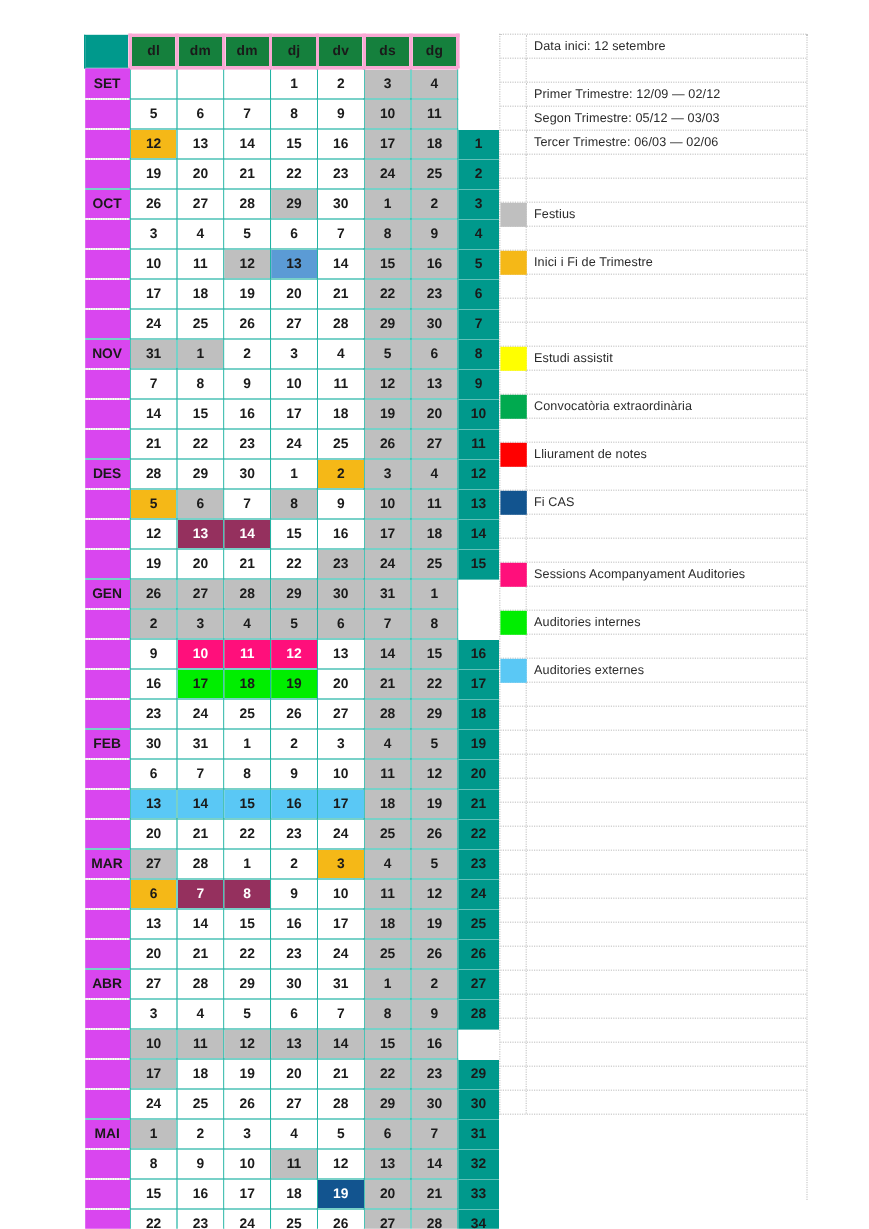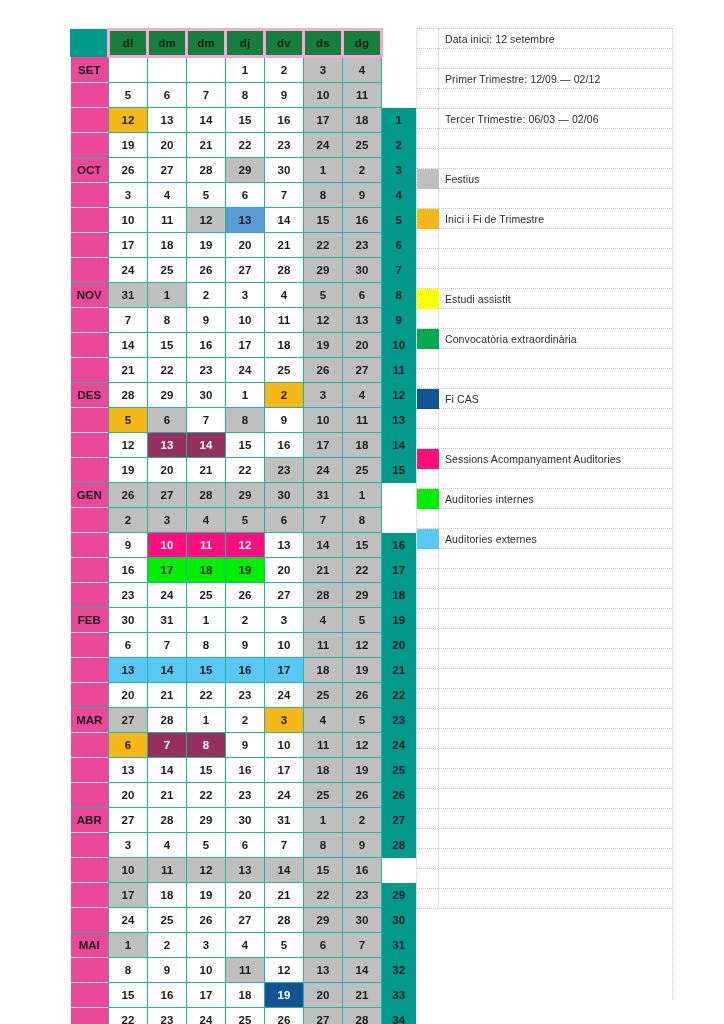--- a/index.html
+++ b/index.html
@@ -43,21 +43,21 @@
     color:#ffffff;
     border:3px solid #f9a8d4;
     font-size:11.5px;
     letter-spacing:.2px;
   }
   th.hd-blank{background:#00998C;border:1px solid #00998C;}
   th.hd-wk{background:#ffffff;border:none;}
 
   
   td.mon{
-    background:#ec4899;
+    background:#d946ef;
     border:none;
     border-bottom:1px dotted #cfcfcf;
     font-weight:normal;
     font-size:11.5px;
     color:#1a1a1a;
   }
   td.mon.newmonth{
     border-top:1.5px solid #21b3a4;
   }
 
@@ -610,20 +610,21 @@
     <div class="frow">
       <div class="fc1"></div>
       <div class="fc2"></div>
     </div>
     <div class="lrow">
       <div class="swatch-col"></div>
       <div class="ltext">Primer Trimestre: 12/09 — 02/12</div>
     </div>
     <div class="lrow">
       <div class="swatch-col"></div>
+      <div class="ltext">Segon Trimestre:  05/12 — 03/03</div>
     </div>
     <div class="lrow">
       <div class="swatch-col"></div>
       <div class="ltext">Tercer Trimestre:  06/03 — 02/06</div>
     </div>
     <div class="frow">
       <div class="fc1"></div>
       <div class="fc2"></div>
     </div>
     <div class="frow">
@@ -671,20 +672,26 @@
     <div class="lrow">
       <div class="swatch-col">
         <span class="sw" style="background: rgb(0, 170, 79);"></span>
       </div>
       <div class="ltext">Convocatòria extraordinària</div>
     </div>
     <div class="frow">
       <div class="fc1"></div>
       <div class="fc2"></div>
     </div>
+    <div class="lrow">
+      <div class="swatch-col">
+        <span class="sw" style="background: rgb(255, 0, 0);"></span>
+      </div>
+      <div class="ltext">Lliurament de notes</div>
+    </div>
     <div class="frow">
       <div class="fc1"></div>
       <div class="fc2"></div>
     </div>
     <div class="lrow">
       <div class="swatch-col">
         <span class="sw" style="background: rgb(18, 84, 143);"></span>
       </div>
       <div class="ltext">Fi CAS</div>
     </div>

